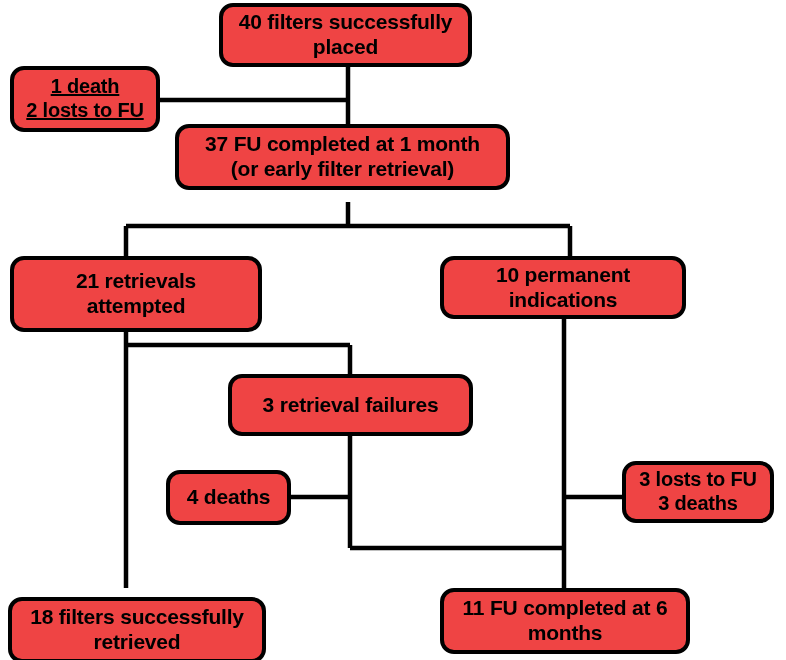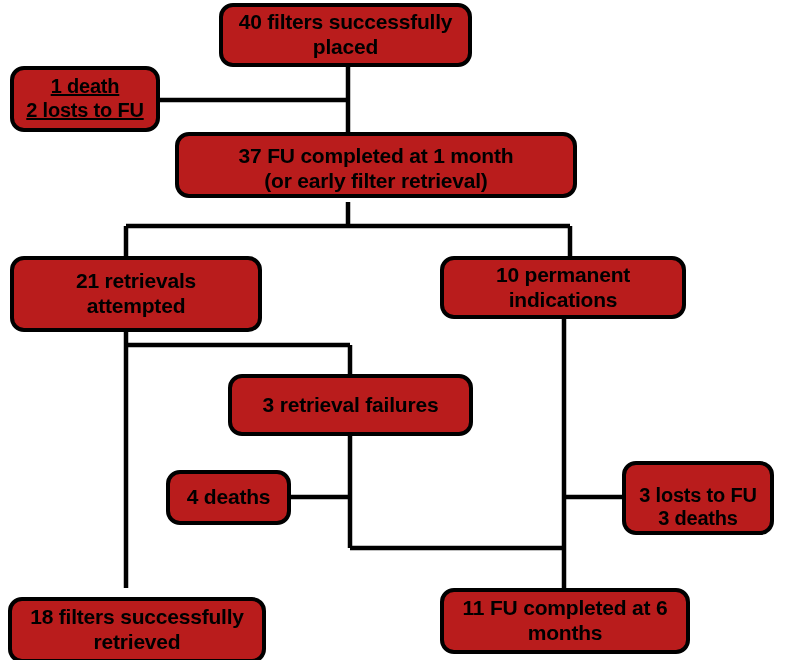--- a/index.html
+++ b/index.html
@@ -11,44 +11,44 @@
   }
   #stage{position:relative;width:786px;height:660px;}
 
   
   #links{position:absolute;left:0;top:0;width:786px;height:660px;}
 
   
   .node{
     position:absolute;
     box-sizing:border-box;
-    background:#b91c1c;
+    background:#ef4444;
     border:4px solid #000000;
     border-radius:14px;
     display:flex;
     align-items:center;
     justify-content:center;
     text-align:center;
     font-weight:bold;
     color:#000000;
     line-height:1.18;
     letter-spacing:-0.2px;
     z-index:2;
   }
   .node .txt{display:block;padding:0 6px;white-space:pre-line;}
 
   
   #n-placed      {left:219px; top:3px;   width:253px; height:64px; font-size:21px;}
   #n-lossmonth   {left:10px;  top:66px;  width:150px; height:66px; font-size:20px;text-decoration:underline;}
-  #n-fu1         {left:175px; top:132px; width:402px; height:66px; font-size:21px;align-items:flex-end;}
+  #n-fu1         {left:175px; top:124px; width:335px; height:66px; font-size:21px;}
   #n-retrattempt {left:10px;  top:256px; width:252px; height:76px; font-size:21px;}
   #n-permanent   {left:440px; top:256px; width:246px; height:63px; font-size:21px;}
   #n-failures    {left:228px; top:374px; width:245px; height:62px; font-size:21px;text-align:center;}
   #n-deaths2     {left:166px; top:470px; width:125px; height:55px; font-size:21px;}
-  #n-loss6       {left:622px; top:461px; width:152px; height:74px; font-size:20px;align-items:flex-end;}
+  #n-loss6       {left:622px; top:461px; width:152px; height:62px; font-size:20px;}
   #n-retrieved   {left:8px;   top:597px; width:258px; height:66px; font-size:21px;}
   #n-fu6         {left:440px; top:588px; width:250px; height:66px; font-size:21px;}
 </style>
 </head>
 <body>
 
 <div id="stage">
 
   <svg id="links" viewBox="0 0 786 660" width="786" height="660" aria-hidden="true">
     <g stroke="#000000" stroke-width="4.5" fill="none" stroke-linecap="butt">

